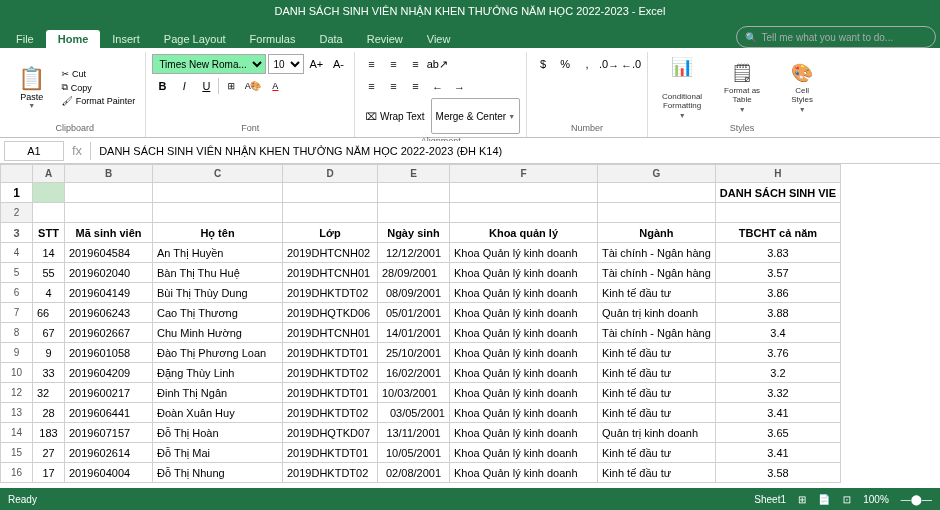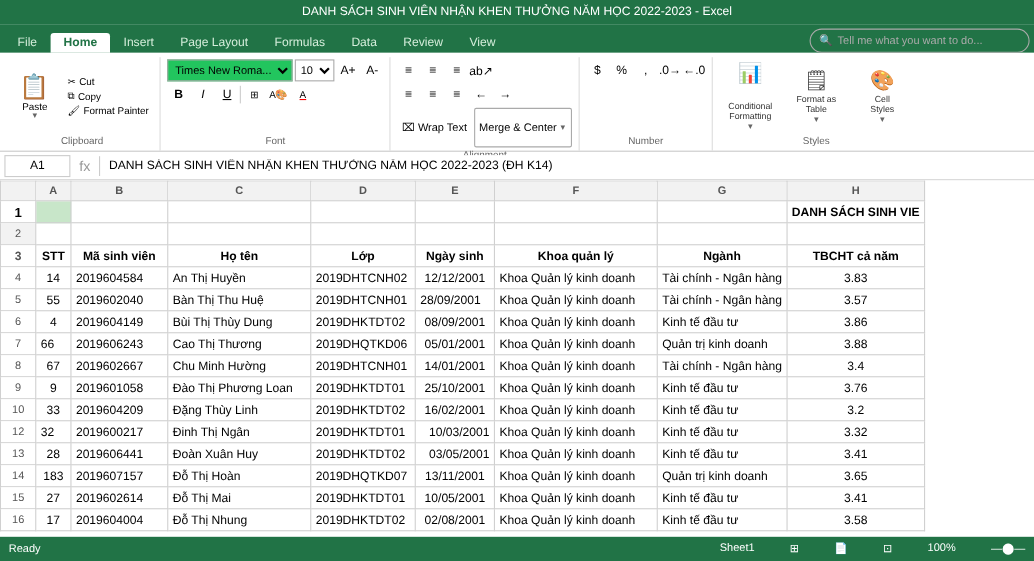--- a/index.html
+++ b/index.html
@@ -98,21 +98,21 @@
     .font-controls { display: flex; flex-direction: column; gap: 2px; }
     .font-row1, .font-row2, .font-row3 {
       display: flex;
       align-items: center;
       gap: 2px;
     }
     select.font-select {
       font-size: 10px;
       height: 20px;
       border: 1px solid #aaa;
-      background: #22c55e;
+      background: #86efac;
       padding: 0 2px;
     }
     select.size-select {
       font-size: 10px;
       height: 20px;
       width: 36px;
       border: 1px solid #aaa;
       background: white;
     }
     .icon-btn {
@@ -537,21 +537,21 @@
           <td style="">Khoa Quản lý kinh doanh</td>
           <td style="">Kinh tế đầu tư</td>
           <td style="text-align:center;">3.2</td>
         </tr>
         <tr class="data-row">
           <td class="row-header">12</td>
           <td style="text-align:left;">32</td>
           <td style="">2019600217</td>
           <td style="">Đinh Thị Ngân</td>
           <td style="">2019DHKTDT01</td>
-          <td style="text-align:right;">10/03/2001</td>
+          <td style="text-align:left;">10/03/2001</td>
           <td style="">Khoa Quản lý kinh doanh</td>
           <td style="">Kinh tế đầu tư</td>
           <td style="text-align:center;">3.32</td>
         </tr>
         <tr class="data-row">
           <td class="row-header">13</td>
           <td style="text-align:center;">28</td>
           <td style="">2019606441</td>
           <td style="">Đoàn Xuân Huy</td>
           <td style="">2019DHKTDT02</td>
@@ -592,21 +592,21 @@
           <td style="">Khoa Quản lý kinh doanh</td>
           <td style="">Kinh tế đầu tư</td>
           <td style="text-align:center;">3.58</td>
         </tr>
       </tbody>
   </table>
 </div>
 
 <div class="status-bar">
   <span>Ready</span>
-  <div style="display:flex; gap:32px;">
+  <div style="display:flex; gap:12px;">
     <span>Sheet1</span>
     <span>⊞</span>
     <span>📄</span>
     <span>⊡</span>
     <span>100%</span>
     <span>—⬤—</span>
   </div>
 </div>
 
 </body></html>

